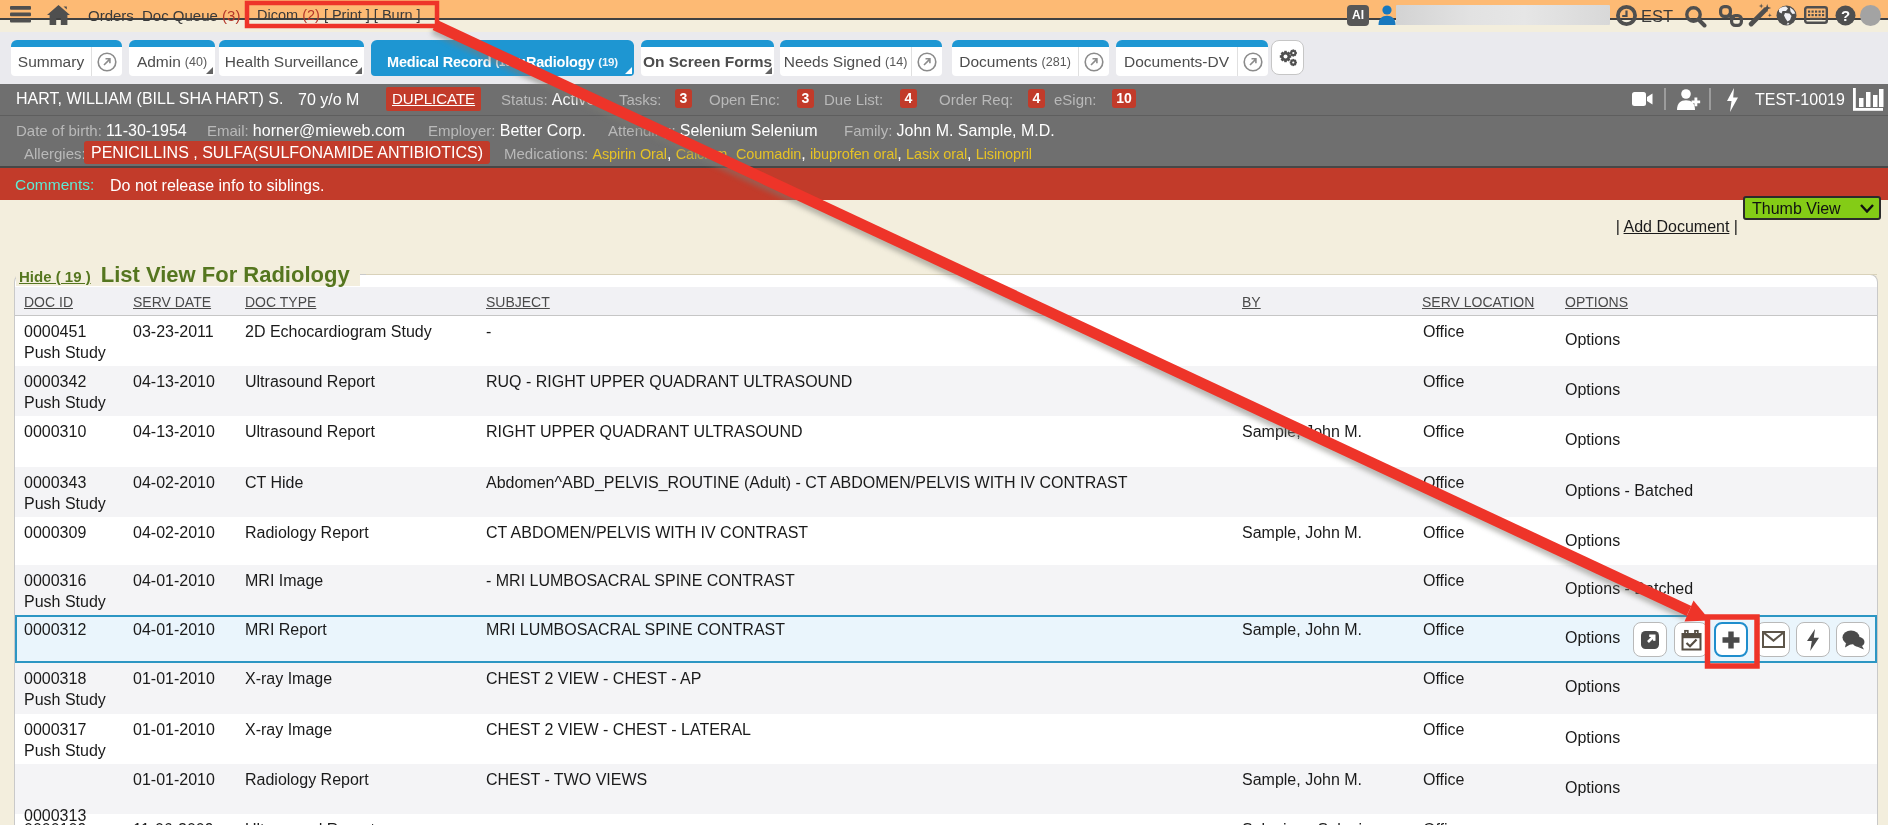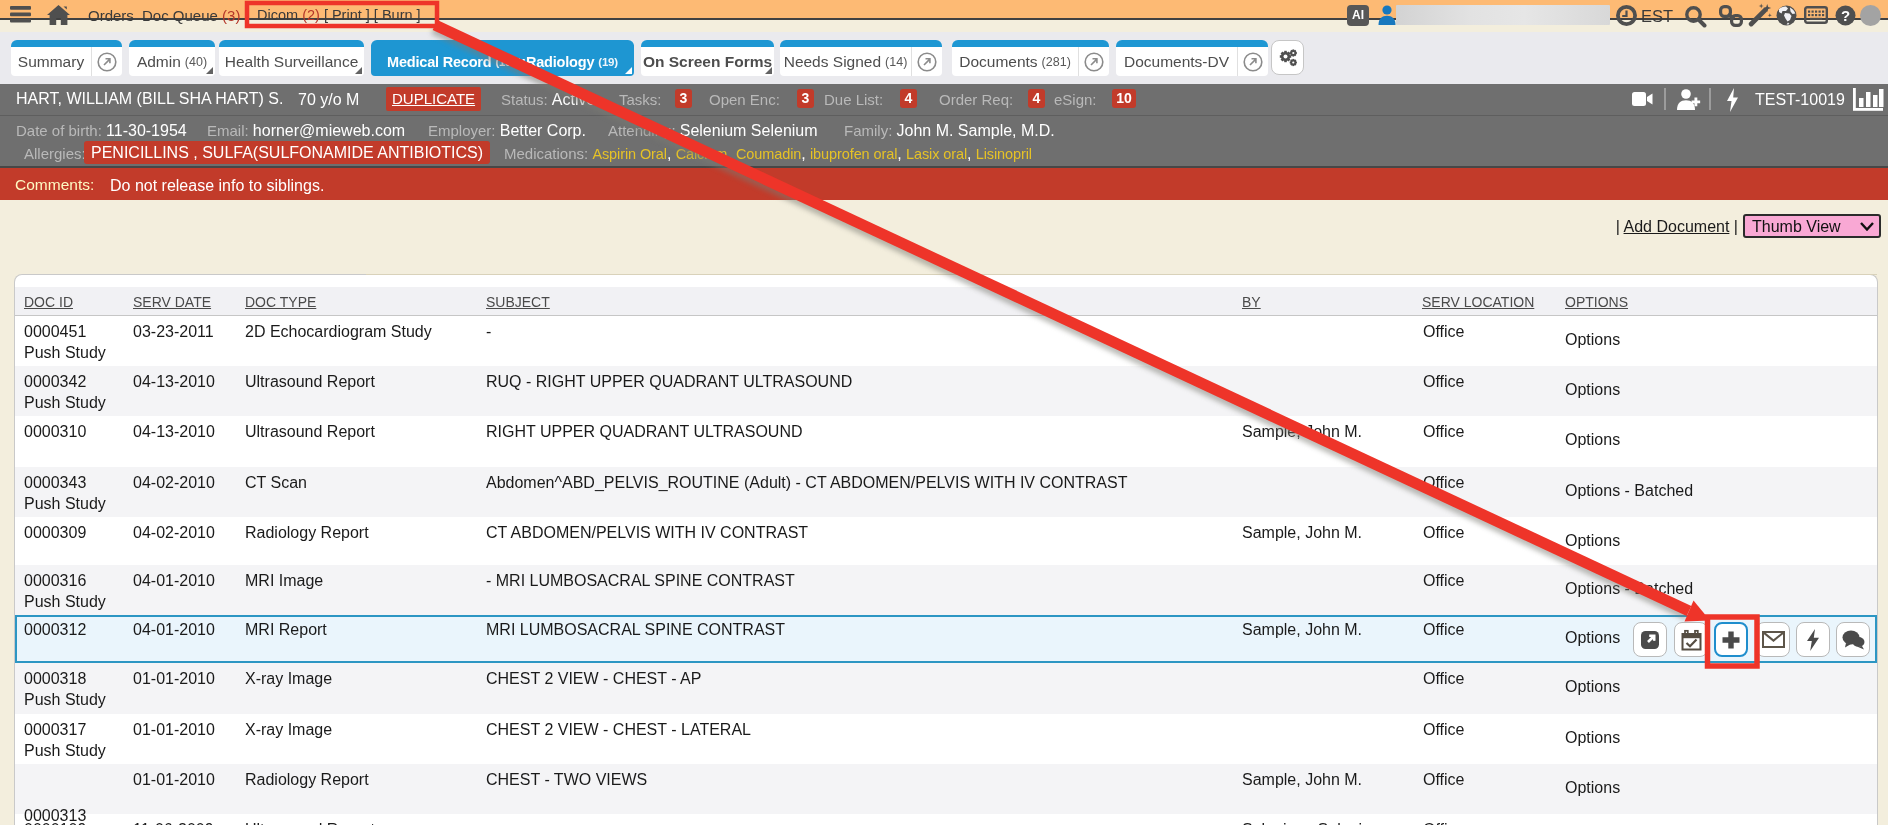--- a/index.html
+++ b/index.html
@@ -41,21 +41,21 @@
 .hirow { background:#eaf5fc; border:2px solid #2c96c3; }
 .ibtn { position:absolute; top:5.5px; width:34px; height:35px; background:#fff; border:1px solid #b9b9b9; border-radius:8px; display:flex; align-items:center; justify-content:center; }
 .ibtn.plus { border:2px solid #1f8ecd; }
 
 #legend { position:absolute; left:16px; top:262px; height:24px; background:#f3eedd; padding:0 10px 0 3px; white-space:nowrap; }
 #hidelink { font-size:15px; font-weight:bold; color:#55761f; text-decoration:underline; }
 #lvtitle { font-size:22px; font-weight:bold; color:#55761f; margin-left:10px; }
 #fsline { position:absolute; left:366px; top:274px; width:1511px; height:1px; background:#d9d2ba; }
 
 #adddoc { position:absolute; top:218px; right:150px; font-size:16px; color:#1a1a1a; white-space:nowrap; }
-#seldoc { position:absolute; left:1743px; top:214px; width:138px; height:24px; background:#f9a8d4; border:2px solid #2b2b2b; border-radius:3px; }
+#seldoc { position:absolute; left:1743px; top:196px; width:138px; height:24px; background:#84cc16; border:2px solid #2b2b2b; border-radius:3px; }
 #seldoc .st { position:absolute; left:7px; top:2px; font-size:16px; color:#111; }
 </style>
 </head>
 <body>
 <div id="page">
 
 <div id="navbar">
   <svg class="abs" style="left:10px; top:6px;" width="22" height="19" viewBox="0 0 22 19">
     <rect x="0" y="0" width="21" height="3.8" rx="1" fill="#4f4f4f"></rect>
     <rect x="0" y="6.4" width="21" height="3.8" rx="1" fill="#4f4f4f"></rect>
@@ -258,33 +258,34 @@
   <span class="abs lbl" style="left:428px; top:38px;">Employer: <span class="val">Better Corp.</span></span>
   <span class="abs lbl" style="left:608px; top:38px;">Attending: <span class="val">Selenium Selenium</span></span>
   <span class="abs lbl" style="left:844px; top:38px;">Family: <span class="val">John M. Sample, M.D.</span></span>
 
   <span class="abs lbl" style="left:4px; top:61px;margin-left:20px;">Allergies:</span>
   <div class="abs" style="left:84px; top:57px; height:23px; background:#c23b2a; border-radius:3px; padding:0 7px; line-height:23px;"><span style="color:#fff; font-size:16px;">PENICILLINS , SULFA(SULFONAMIDE ANTIBIOTICS)</span></div>
   <span class="abs lbl" style="left:504px; top:61px;">Medications: <span style="font-size:14.5px; letter-spacing:-0.1px;"><span style="color:#e6c226;">Aspirin Oral</span><span class="val">, </span><span style="color:#e6c226;">Calcium</span><span class="val">, </span><span style="color:#e6c226;">Coumadin</span><span class="val">, </span><span style="color:#e6c226;">ibuprofen oral</span><span class="val">, </span><span style="color:#e6c226;">Lasix oral</span><span class="val">, </span><span style="color:#e6c226;">Lisinopril</span></span></span>
 </div>
 
 <div id="comments">
-  <span class="abs" style="left:15px; top:8px; font-size:15.5px; color:#fef9c3;">Comments:</span>
+  <span class="abs" style="left:15px; top:8px; font-size:15.5px; color:#5eead4;">Comments:</span>
   <span class="abs" style="left:110px; top:9px; font-size:16px; color:#fff;">Do not release info to siblings.</span>
 </div>
 
 <div id="adddoc">| <span style="text-decoration:underline;">Add Document</span> |</div>
 <div id="seldoc">
   <span class="st">Thumb View</span>
   <svg style="position:absolute; right:5px; top:6px;" width="14" height="9" viewBox="0 0 14 9">
         <path d="M1 1 L7 7.5 L13 1" stroke="#111" stroke-width="2.4" fill="none"></path>
       </svg>
 </div>
 <div id="panel"></div>
 <div id="fsline"></div>
+<div id="legend"><span id="hidelink">Hide ( 19 )</span><span id="lvtitle">List View For Radiology</span></div>
 <div id="thead">
   <span style="left:9px;">DOC ID</span>
   <span style="left:118px;">SERV DATE</span>
   <span style="left:230px;">DOC TYPE</span>
   <span style="left:471px;">SUBJECT</span>
   <span style="left:1227px;">BY</span>
   <span style="left:1407px;">SERV LOCATION</span>
   <span style="left:1550px;">OPTIONS</span>
 </div>
 
@@ -312,21 +313,21 @@
   <span class="l1" style="left:230px;">Ultrasound Report</span>
   <span class="l1" style="left:471px;">RIGHT UPPER QUADRANT ULTRASOUND</span>
   <span class="l1" style="left:1227px;">Sample, John M.</span>
   <span class="l1" style="left:1408px;">Office</span>
   <span class="op" style="left:1550px;">Options</span>
 </div>
 <div class="row gray" style="top:466.5px; height:50px;">
   <span class="l1" style="left:9px;">0000343</span>
       <span class="l2" style="left:9px;">Push Study</span>
   <span class="l1" style="left:118px;">04-02-2010</span>
-  <span class="l1" style="left:230px;">CT Scan</span>
+  <span class="l1" style="left:230px;">CT Hide</span>
   <span class="l1" style="left:471px;text-align:right;">Abdomen^ABD_PELVIS_ROUTINE (Adult) - CT ABDOMEN/PELVIS WITH IV CONTRAST</span>
   <span class="l1" style="left:1408px;">Office</span>
   <span class="op" style="left:1550px;">Options - Batched</span>
 </div>
 <div class="row" style="top:516.5px; height:48px;">
   <span class="l1" style="left:9px;">0000309</span>
   <span class="l1" style="left:118px;">04-02-2010</span>
   <span class="l1" style="left:230px;">Radiology Report</span>
   <span class="l1" style="left:471px;">CT ABDOMEN/PELVIS WITH IV CONTRAST</span>
   <span class="l1" style="left:1227px;">Sample, John M.</span>

